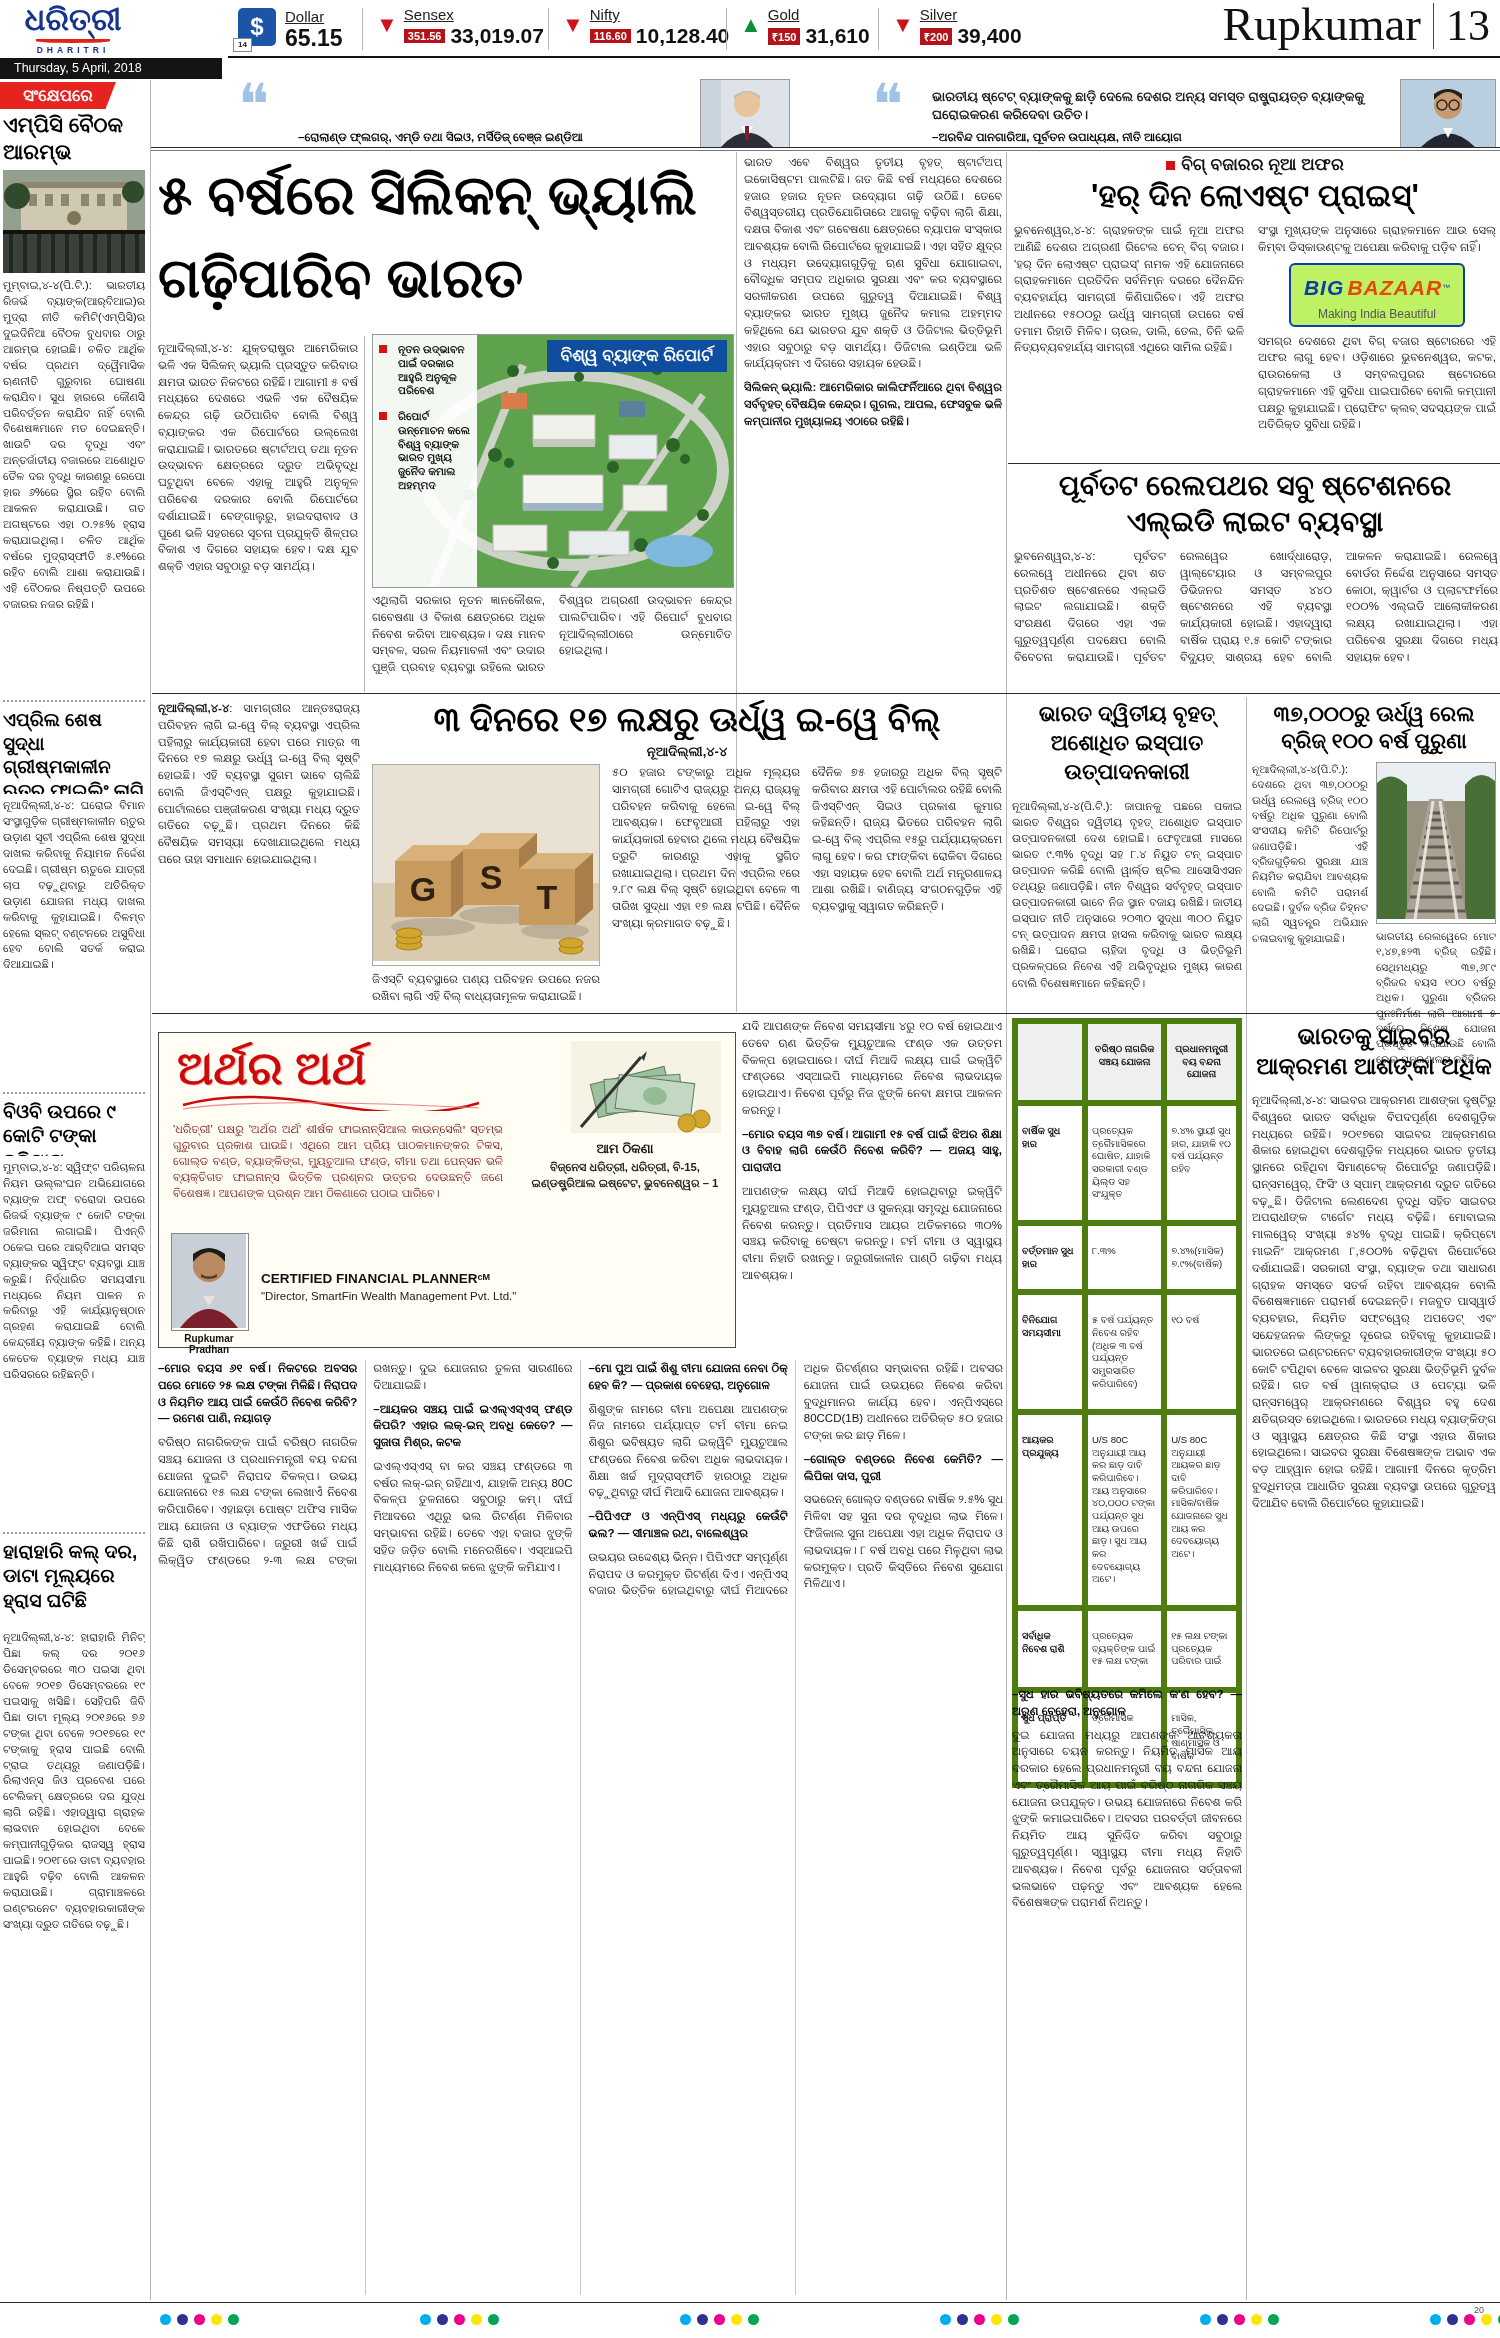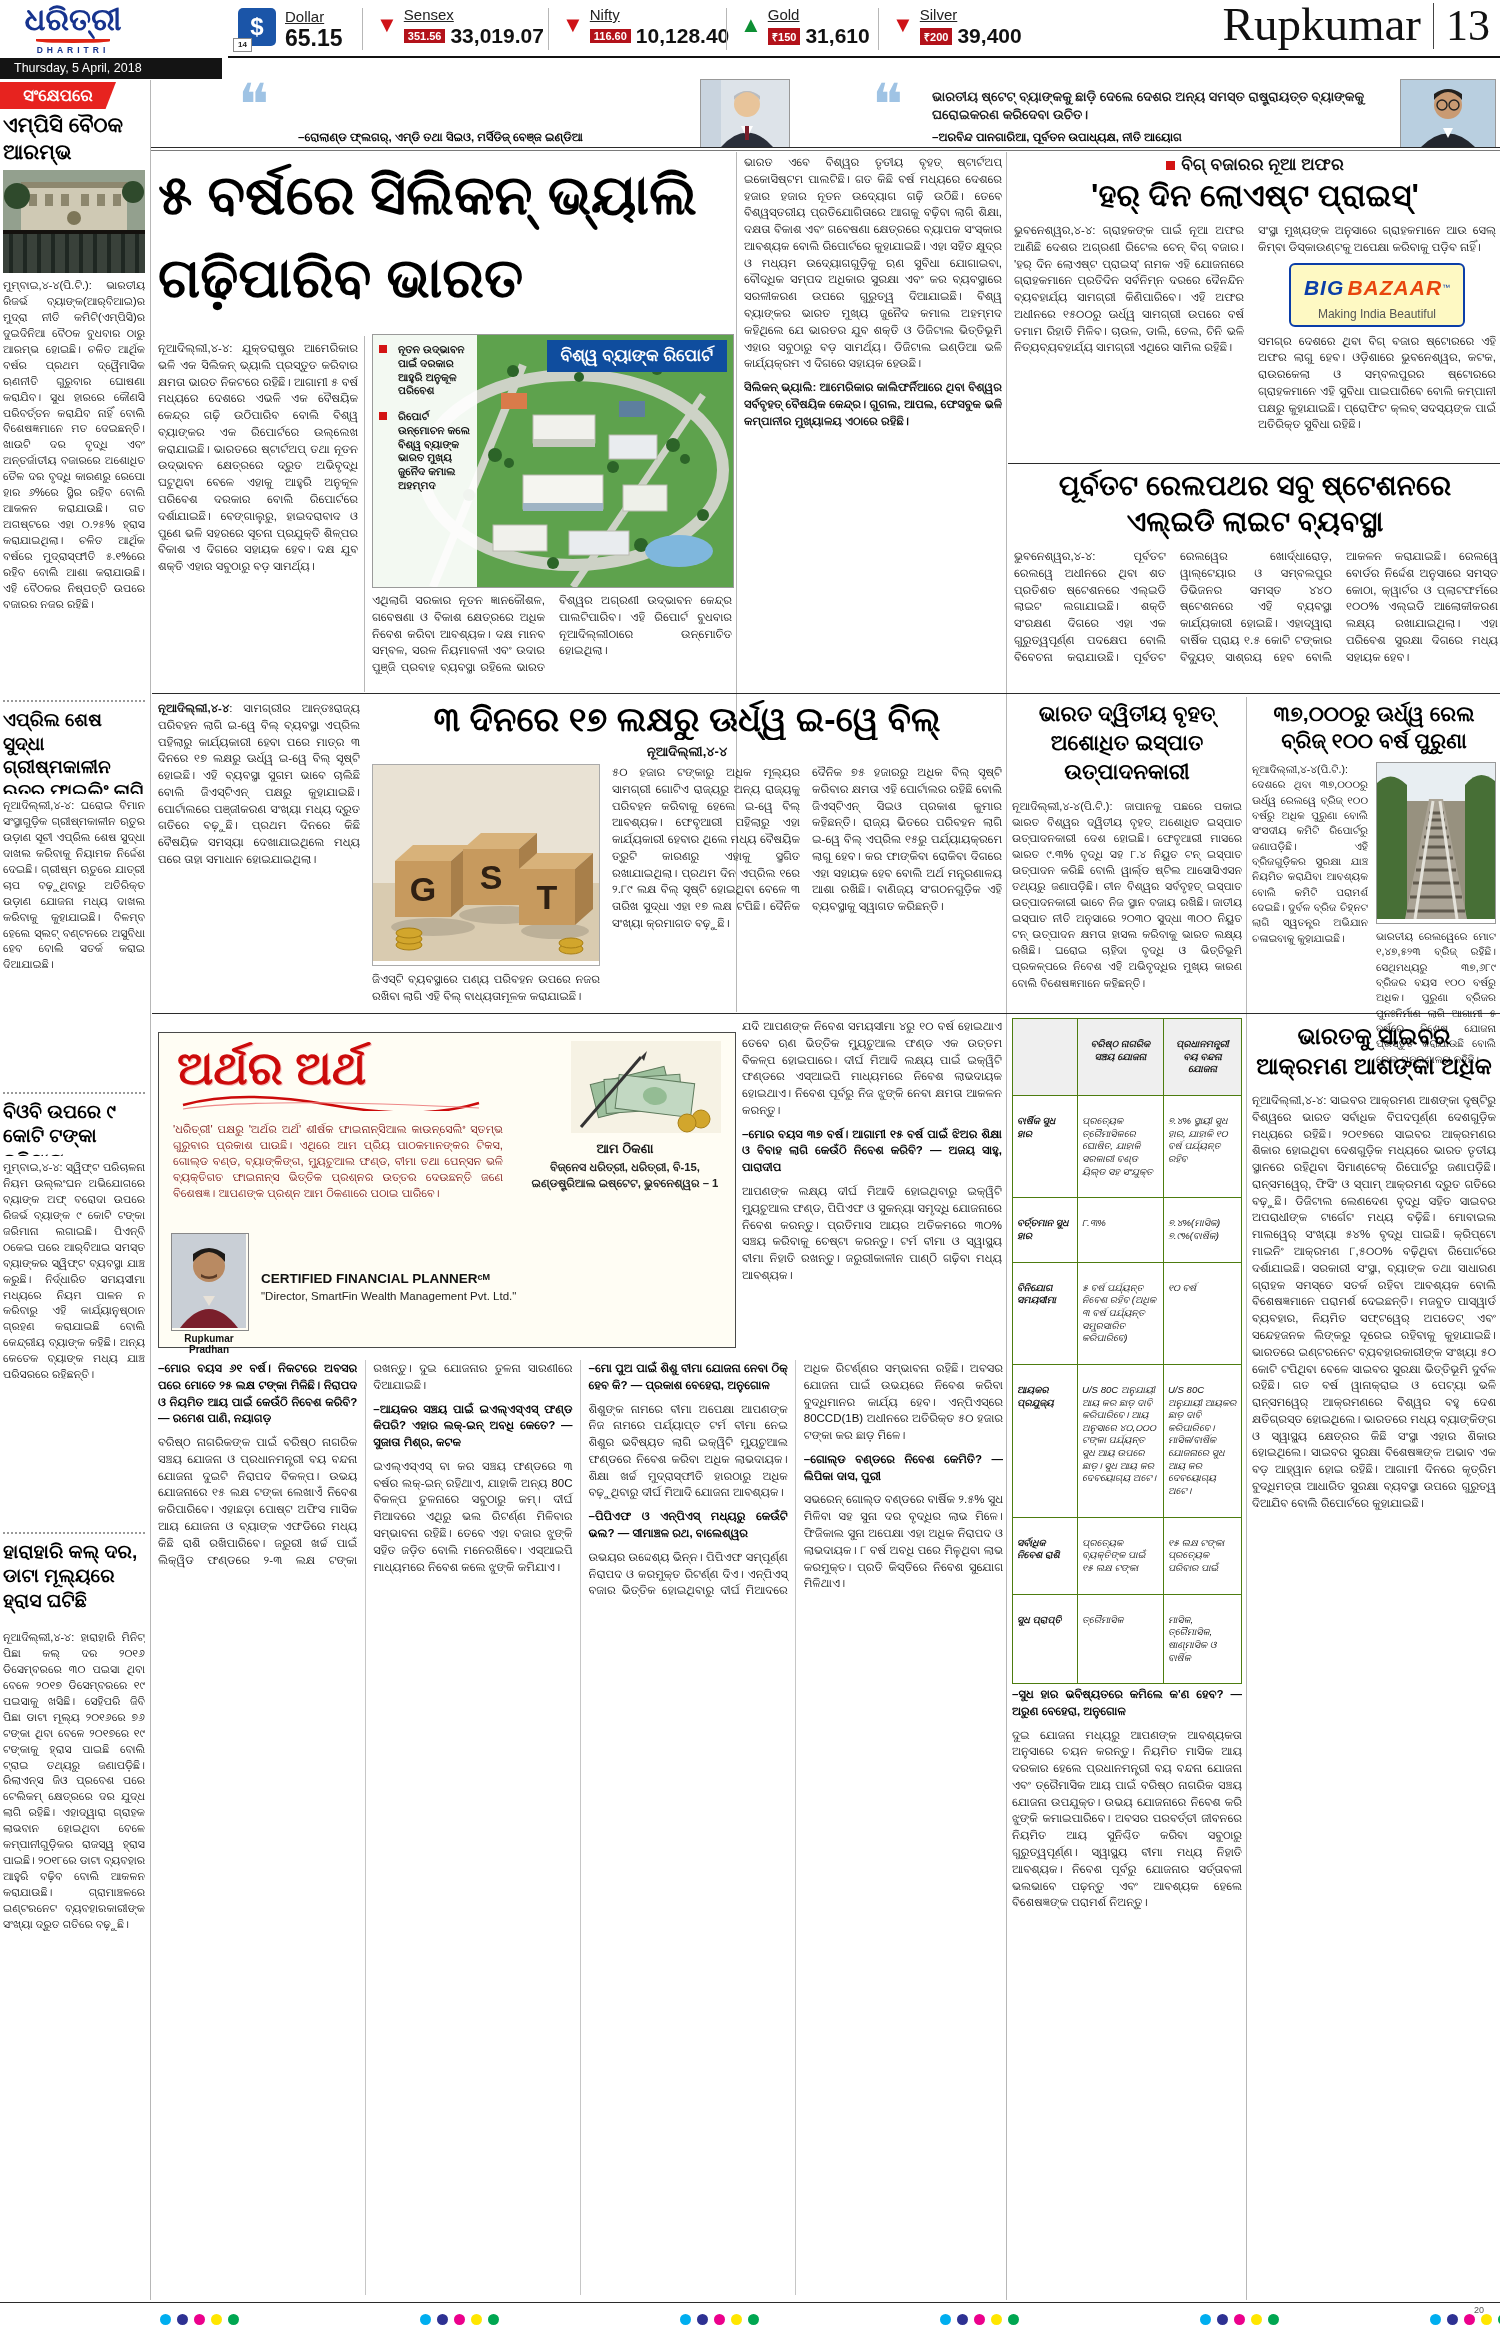--- a/index.html
+++ b/index.html
@@ -54,21 +54,21 @@
   
   .campus-wrap{overflow:hidden;border:1px solid #9a9a9a;}
   .wb-banner{position:absolute;top:5px;right:6px;background:#0f4d9e;color:#fff;font-weight:bold;
              font-size:17px;padding:6px 14px;}
   .bullets-panel{position:absolute;left:0;top:0;bottom:0;width:104px;background:rgba(255,255,255,.93);
                  padding:8px 6px;box-sizing:border-box;}
   .bullet-item{display:flex;gap:5px;font-size:10.6px;font-weight:bold;line-height:1.3;margin-bottom:12px;}
   .bullet-item .redsq{flex:0 0 8px;height:8px;margin-top:2px;}
   
   .bb-logo{width:176px;height:64px;border:2px solid #0b3ea8;border-radius:6px;margin:6px auto;
-           text-align:center;padding-top:8px;box-sizing:border-box;background:#fef9c3;}
+           text-align:center;padding-top:8px;box-sizing:border-box;background:#bef264;}
   .bb-big{color:#0b3ea8;font-weight:bold;font-size:21px;font-style:italic;letter-spacing:1px;}
   .bb-bazaar{color:#e8460d;font-weight:bold;font-size:21px;font-style:italic;letter-spacing:1px;}
   .bb-tm{font-size:8px;color:#0b3ea8;vertical-align:super;}
   .bb-tag{font-size:12px;color:#555;margin-top:3px;}
   
   .artha-box{left:158px;top:1032px;width:578px;height:316px;border:1.5px solid #4a4a4a;
              background:#fffdf4;box-sizing:border-box;}
   .artha-title{position:absolute;left:18px;top:8px;width:340px;font-size:46px;font-weight:bold;
                color:#cc0a0a;text-shadow:1px 1px 0 #f3b8b8;}
   .artha-intro{position:absolute;left:14px;top:88px;width:330px;height:108px;font-size:11.3px;
@@ -78,21 +78,21 @@
   .artha-address .adr{font-size:11.3px;font-weight:bold;line-height:1.4;color:#222;}
   .artha-creds{position:absolute;left:102px;top:238px;width:350px;overflow:hidden;}
   .artha-creds .c1{font-size:13.5px;font-weight:bold;color:#111;}
   .artha-creds .c2{font-size:11.5px;color:#222;margin-top:4px;}
   .planner-caption{position:absolute;left:4px;top:300px;width:92px;text-align:center;
                    font-size:10px;font-weight:bold;color:#111;}
   .qa-q{font-weight:bold;color:#000;}
   .qa-area{column-count:4;column-gap:16px;column-rule:1px solid #c6c6c6;}
   
   table.cmp{width:100%;height:100%;border-collapse:collapse;font-size:9.6px;line-height:1.32;}
-  table.cmp th,table.cmp td{border:1px solid #4d7c0f;padding:19px 4px;vertical-align:top;text-align:left;font-style:italic;}
+  table.cmp th,table.cmp td{border:6px solid #4d7c0f;padding:19px 4px;vertical-align:top;text-align:left;}
   table.cmp th{background:#efefef;font-weight:bold;text-align:center;}
   table.cmp td.lab{font-weight:bold;width:56px;}
   
   .cg{position:absolute;top:2314px;display:flex;gap:6px;}
   .cg i{display:block;width:11px;height:11px;border-radius:50%;}
   .pagenum{position:absolute;right:16px;top:2305px;font-size:9px;color:#555;}
 </style>
 </head>
 <body>
 

